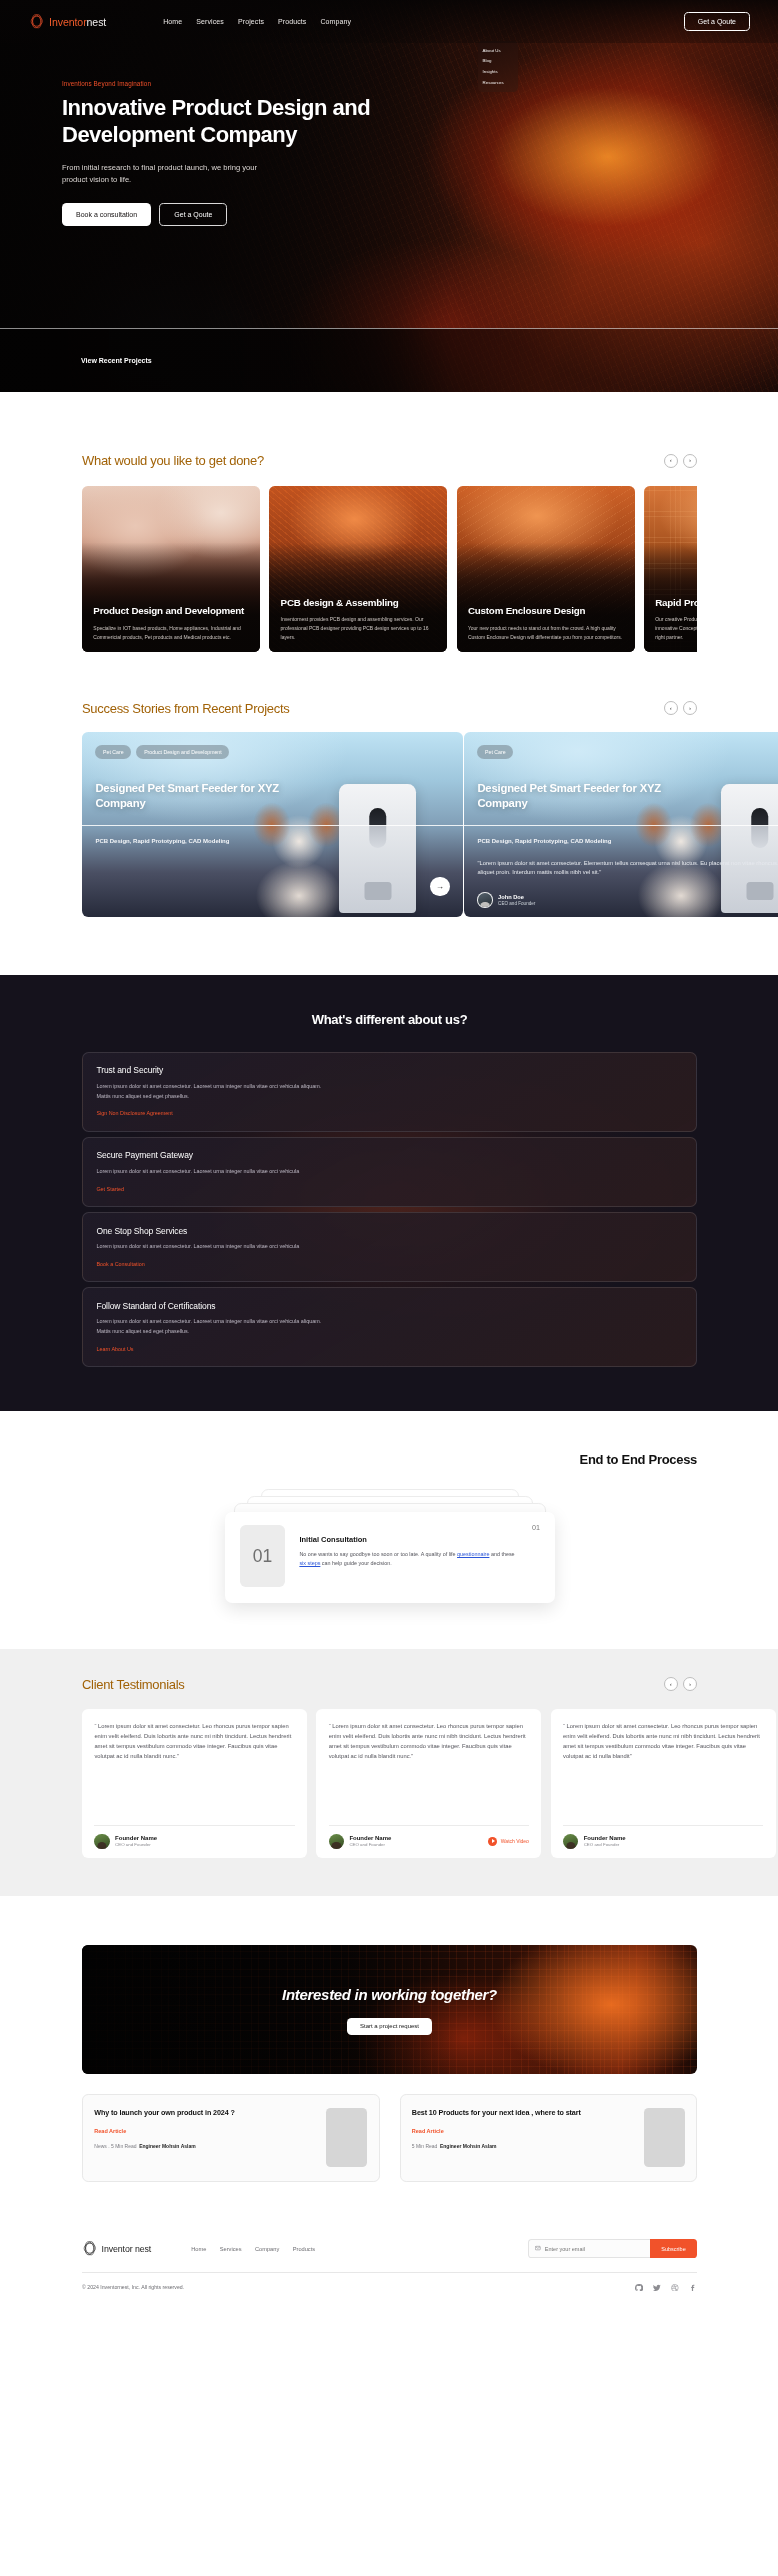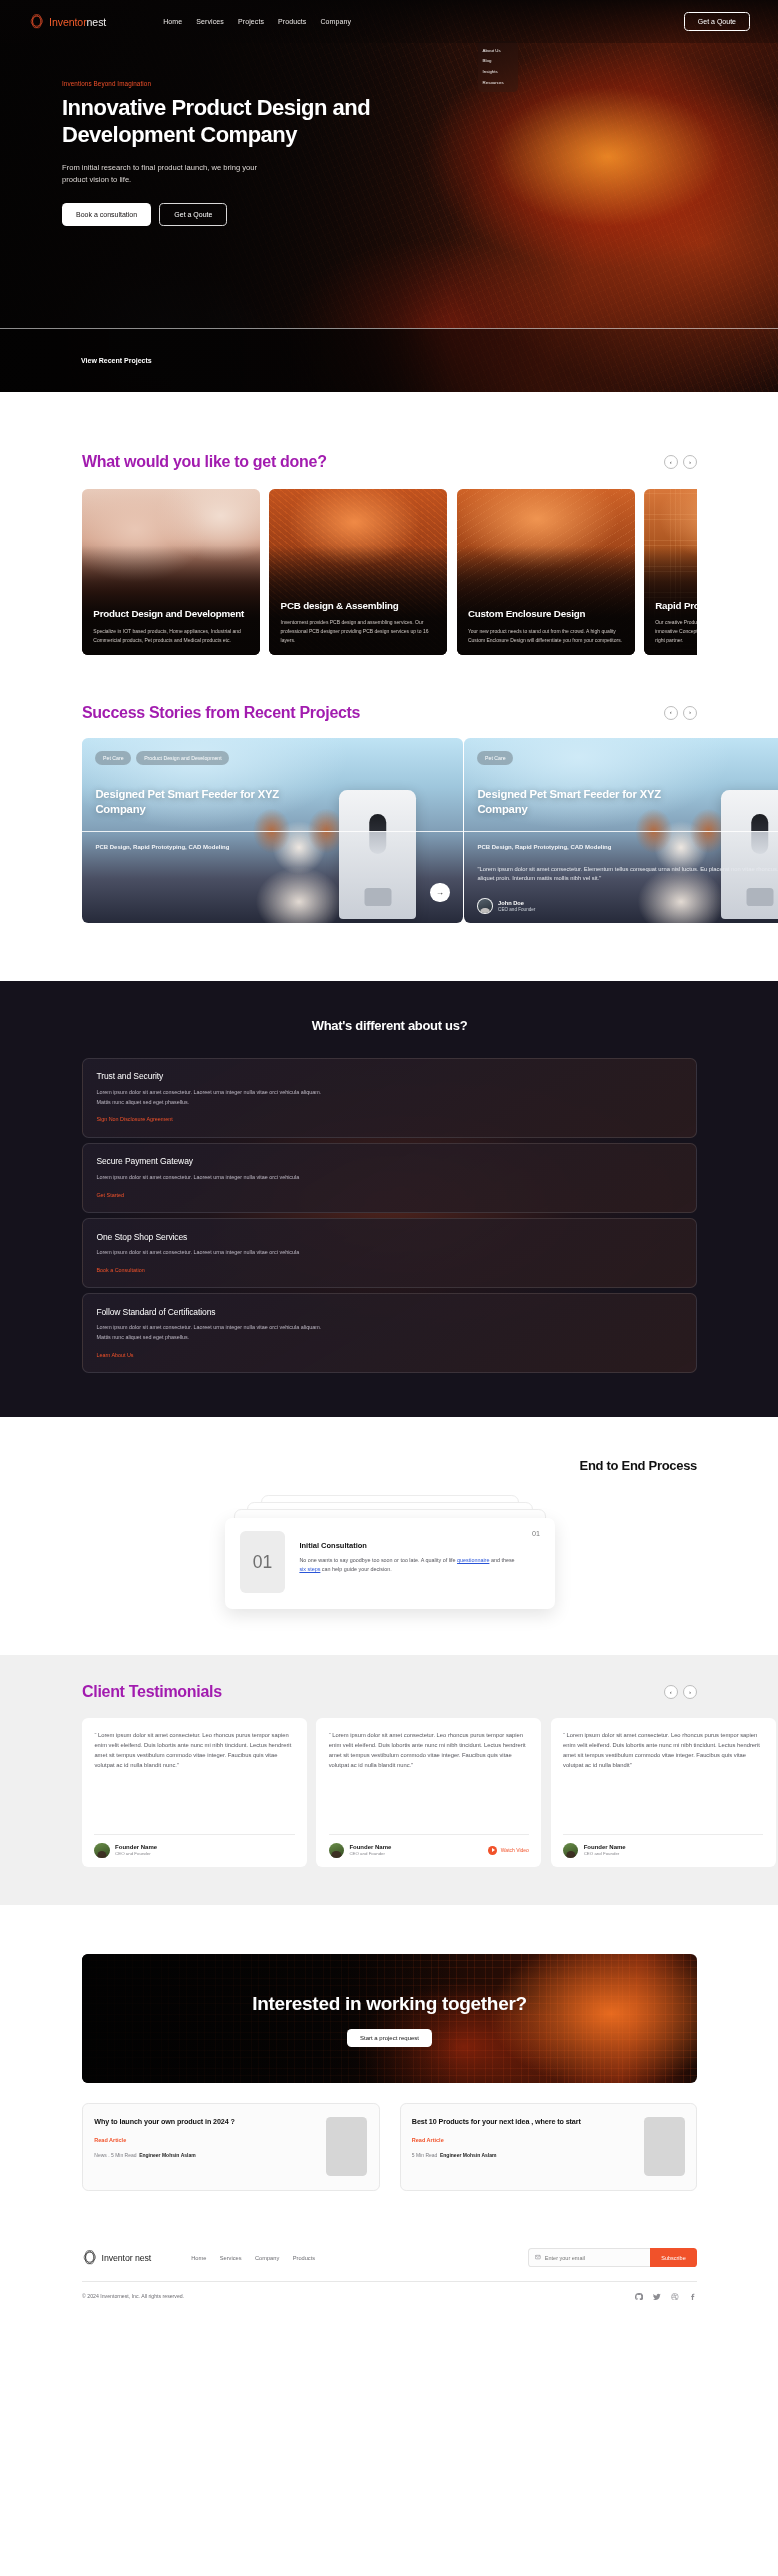--- a/index.html
+++ b/index.html
@@ -88,21 +88,21 @@
     position: absolute; z-index: 12; left: 0; right: 0; bottom: 0; height: 64px;
     border-top: 0.5px solid rgba(255,255,255,.55);
     display: flex; align-items: center; padding-left: 81px;
     background: linear-gradient(90deg, rgba(3,2,2,.94) 0%, rgba(5,3,3,.80) 48%, rgba(10,5,4,.25) 80%, rgba(0,0,0,0) 100%);
   }
   .hero-strip span { color: #fff; font-size: 7px; font-weight: 600; }
 
   
   .section { padding: 0 82px; }
   .sec-head { display: flex; align-items: center; justify-content: space-between; }
-  .sec-title { font-size: 16px; font-weight: 700; letter-spacing: -0.3px; color: #a21caf; }
+  .sec-title { font-size: 13px; font-weight: 400; letter-spacing: -0.3px; color: #a16207; }
   .arrows { display: flex; gap: 5.2px; }
   .arrow {
     width: 14px; height: 14px; border-radius: 50%;
     border: 0.5px solid #bdbdbd; background: #fff;
     display: flex; align-items: center; justify-content: center;
     color: #444; font-size: 6.2px; cursor: pointer; line-height: 1;
   }
 
   
   .services-sec { padding-top: 61px; }
@@ -296,21 +296,21 @@
       radial-gradient(ellipse 185px 113px at 86% 46%, rgba(255,120,35,.85), rgba(0,0,0,0) 66%),
       radial-gradient(ellipse 155px 93px at 62% 72%, rgba(200,50,14,.55), rgba(0,0,0,0) 70%),
       repeating-linear-gradient(0deg, rgba(255,90,30,.10) 0 0.5px, rgba(0,0,0,0) 0.5px 3.6px),
       repeating-linear-gradient(90deg, rgba(255,90,30,.10) 0 0.5px, rgba(0,0,0,0) 0.5px 3.6px),
       linear-gradient(100deg, #050303 0%, #090504 40%, #250c05 66%, #6b1f0a 88%, #150805 100%);
   }
   .cta-banner::before{
     content:""; position:absolute; left:0; top:0; bottom:0; width:62%;
     background: linear-gradient(90deg, rgba(2,2,2,.94), rgba(4,3,3,.55) 70%, rgba(0,0,0,0));
   }
-  .cta-h { position: relative; color: #fff; font-size: 19px; font-weight: 700; text-align: left; line-height: 1.32; letter-spacing: -0.3px; }
+  .cta-h { position: relative; color: #fff; font-size: 15px; font-weight: 700; text-align: left; line-height: 1.32; letter-spacing: -0.3px; font-style: italic; }
   .cta-btn {
     position: relative; margin-top: 13.4px; background: #fff; color: #151515; border: none;
     border-radius: 4.6px; padding: 5.7px 13.4px; font-size: 6px; font-family: inherit; cursor: pointer;
   }
 
   
   .blog { padding: 19.6px 82px 0 82px; display: grid; grid-template-columns: 1fr 1fr; gap: 20px; }
   .blog-card {
     border: 0.5px solid #e8e8e8; border-radius: 6.2px; background: #fbfbfb; padding: 13.4px 11.3px;
     display: flex; gap: 9.3px; min-height: 87px;

